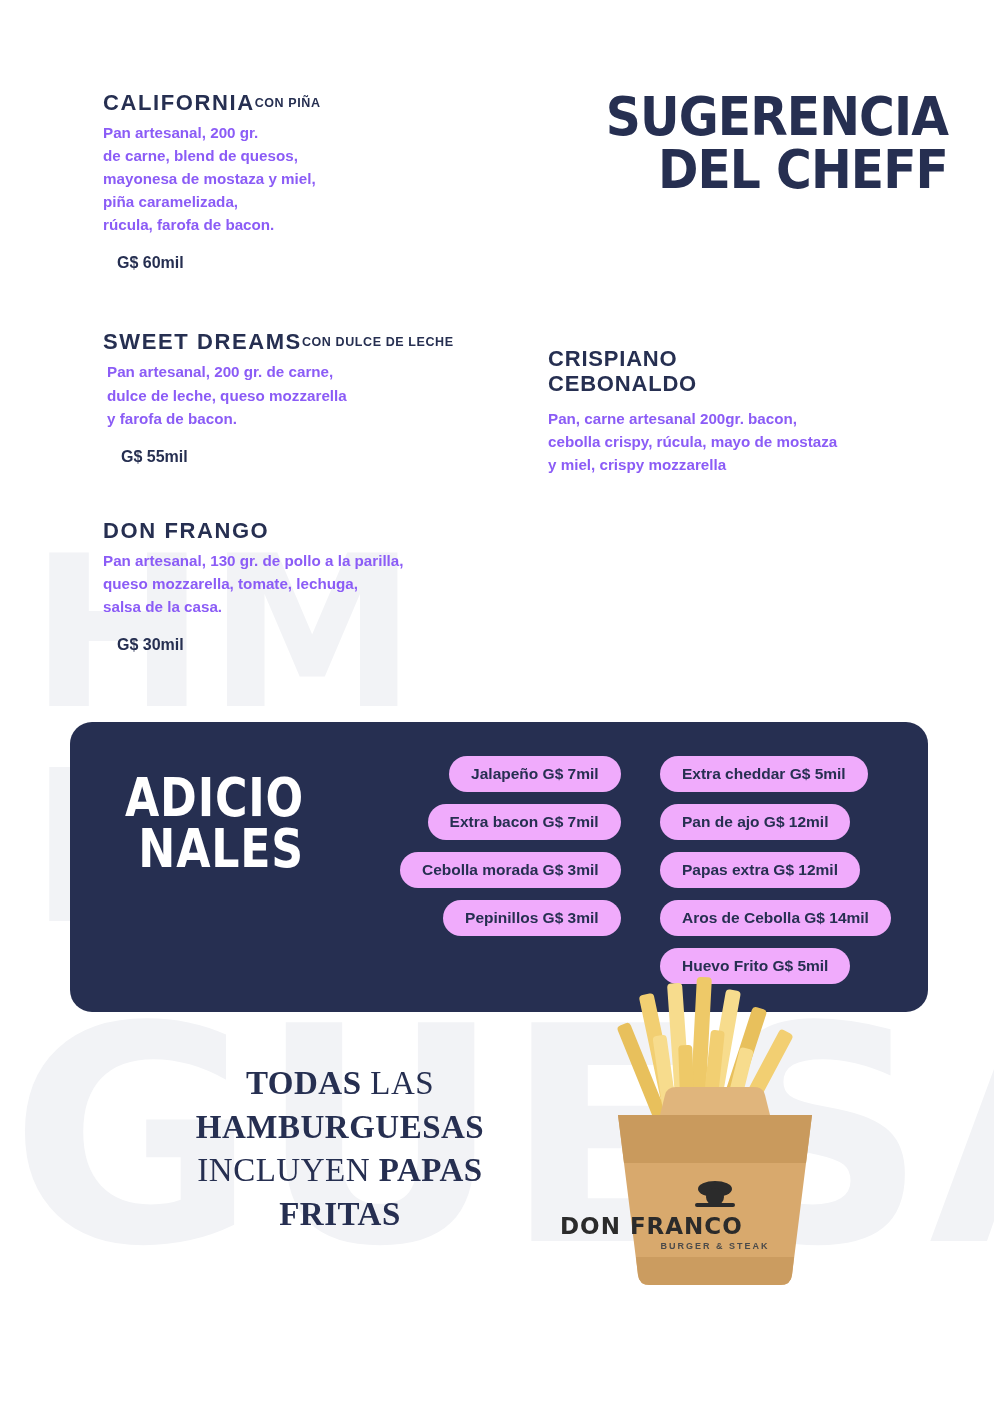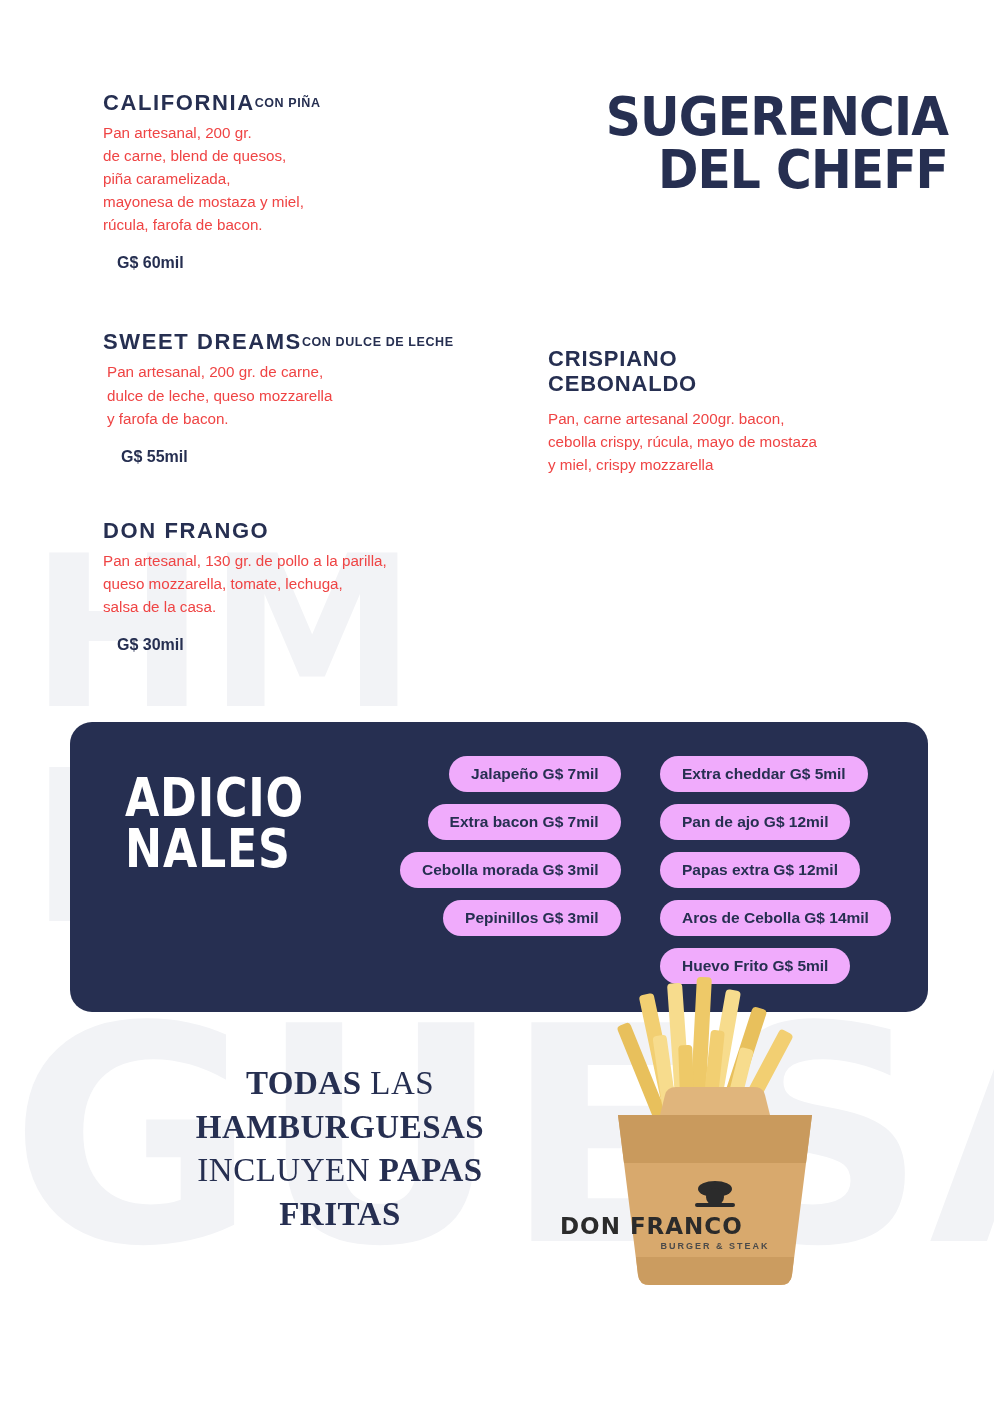--- a/index.html
+++ b/index.html
@@ -99,24 +99,24 @@
     font-weight: 700;
     font-size: 22px;
     letter-spacing: 0.8px;
     line-height: 1.15;
     color: #262f51;
     text-transform: uppercase;
     margin-bottom: 10px;
   }
   .item-desc {
     font-family: "Liberation Sans", sans-serif;
-    font-weight: 400;
+    font-weight: 700;
     font-size: 15.2px;
     line-height: 1.52;
-    color: #ef4444;
+    color: #8b5cf6;
   }
   .item-price {
     font-family: Liberation Sans, sans-serif;
     font-weight: 700;
     font-size: 16px;
     color: #262f51;
     margin-top: 18px;
     margin-left: 14px;
   }
   .indent { padding-left: 4px; }
@@ -124,20 +124,21 @@
   
   .addons {
     position: absolute;
     left: 70px;
     top: 722px;
     width: 858px;
     height: 290px;
     background: #262f51;
     border-radius: 22px;
     z-index: 3;
+    text-align: right;
   }
   .addons-title {
     position: absolute;
     left: 55px;
     top: 50px;
     font-family: "DejaVu Sans", sans-serif;
     font-weight: 700;
     font-size: 54px;
     line-height: 0.95;
     letter-spacing: 1px;
@@ -253,22 +254,22 @@
   <div class="col-left">
 
     <div class="item">
       <div class="item-head">
         <span class="item-name">CALIFORNIA</span>
         <span class="item-sub">CON PIÑA</span>
       </div>
       <div class="item-desc">
         <div>Pan artesanal, 200 gr.</div>
         <div>de carne, blend de quesos,</div>
+        <div>mayonesa de mostaza y miel,</div>
         <div>piña caramelizada,</div>
-        <div>mayonesa de mostaza y miel,</div>
         <div>rúcula, farofa de bacon.</div>
       </div>
       <div class="item-price">G$ 60mil</div>
     </div>
 
     <div class="item" style="margin-top:57px;">
       <div class="item-head">
         <span class="item-name">SWEET DREAMS</span>
         <span class="item-sub">CON DULCE DE LECHE</span>
       </div>

